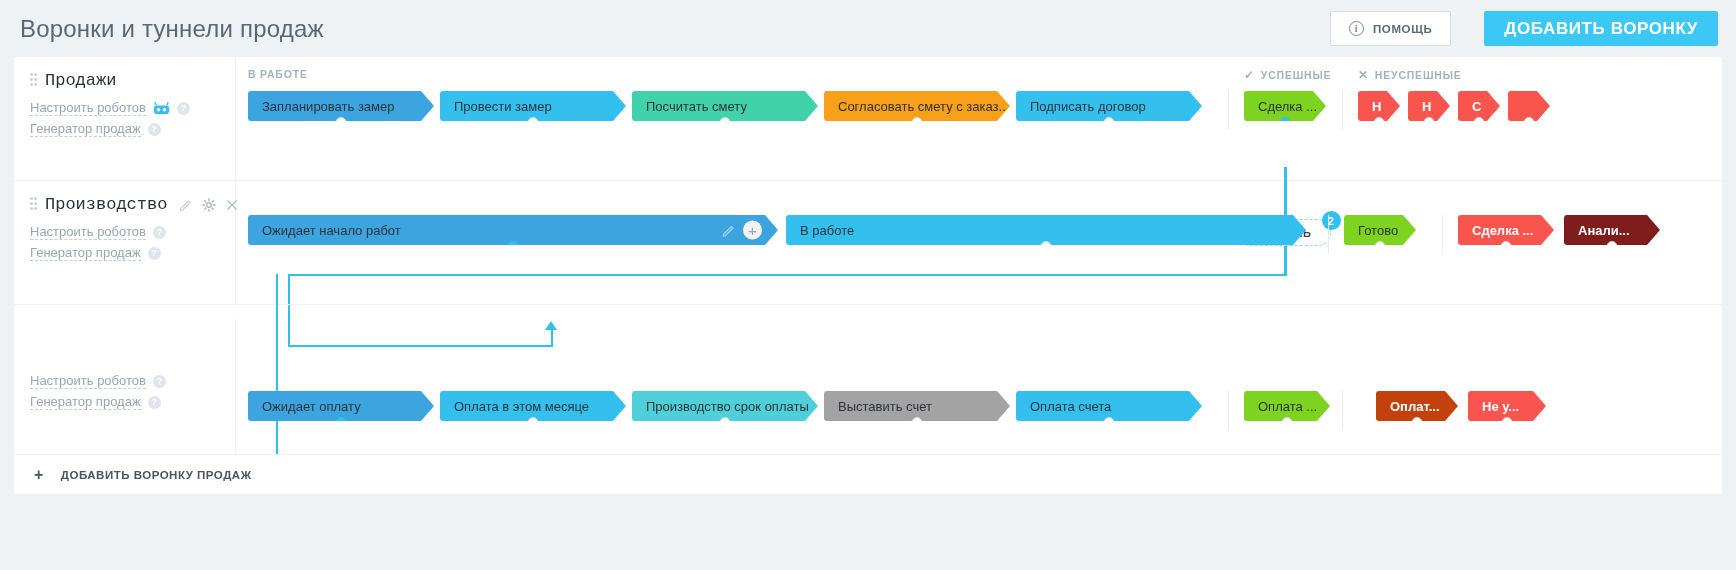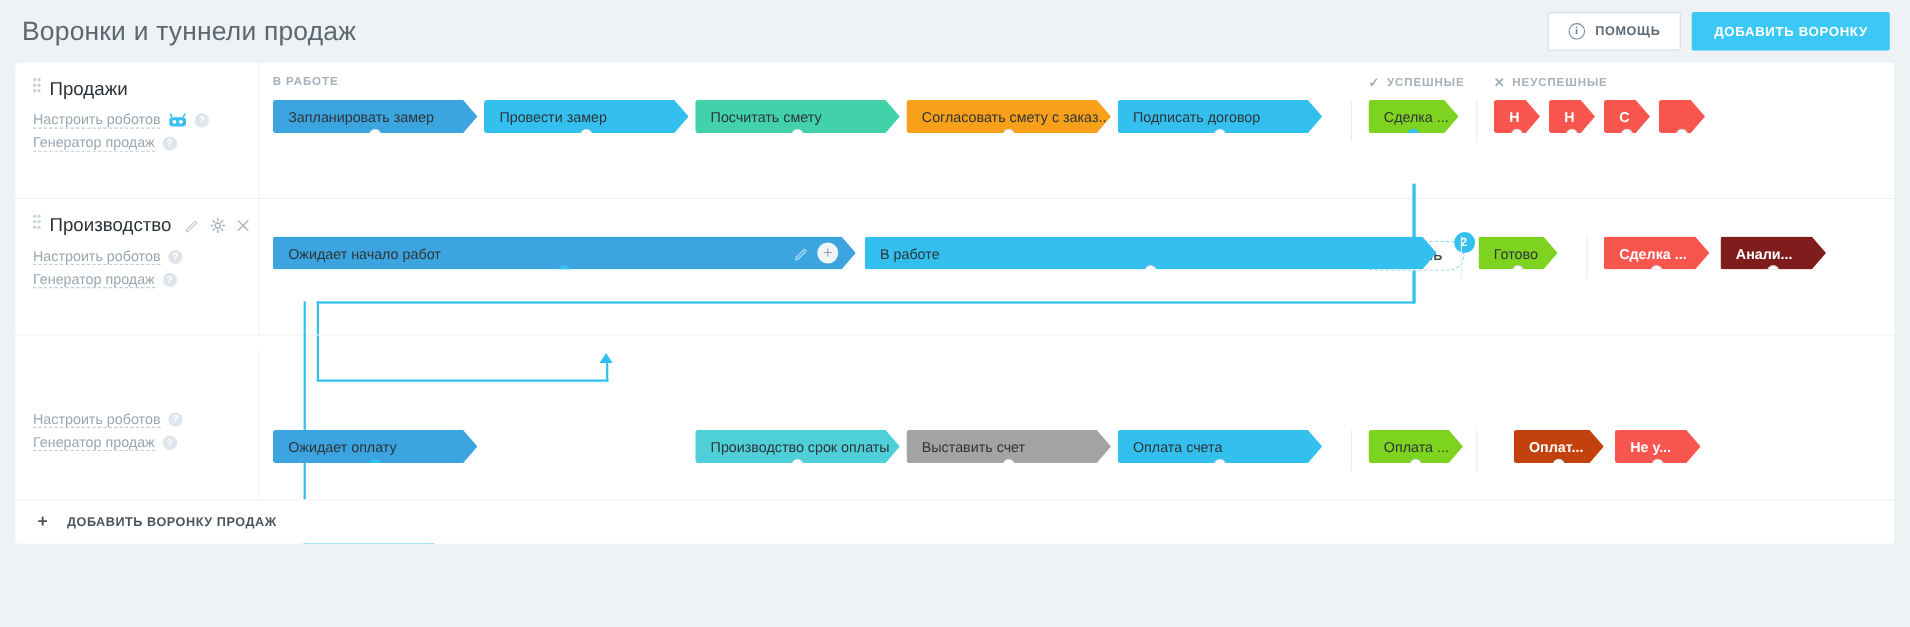--- a/index.html
+++ b/index.html
@@ -63,25 +63,26 @@
     border: 1.4px solid #7b8894;
     color: #7b8894; font-size: 10px; font-weight: 700;
     display: flex; align-items: center; justify-content: center;
     margin-right: 9px; font-family: "Liberation Serif", serif;
   }
   .primary-btn {
     height: 35px;
     background: #3bc8f5;
     color: #fff;
     border: none; border-radius: 2px;
-    font-size: 12px; font-weight: 700; letter-spacing: .6px;
+    font-size: 17px; font-weight: 700; letter-spacing: .6px;
     padding: 16px 20px;
     display: flex; align-items: center;
     cursor: pointer;
     white-space: nowrap;
+    margin-left: 23px;
   }
 
   
   .board {
     margin: 0 14px;
     background: #fff;
     border-radius: 2px;
     height: 437px;
     position: relative;
     overflow: hidden;
@@ -98,21 +99,21 @@
 
   
   .row-meta {
     position: absolute;
     left: 0; top: 0;
     width: 222px;
     height: 100%;
     padding: 14px 0 0 16px;
     border-right: 1px solid #edf1f3;
   }
-  .row-title-line { display: flex; gap: 8px; }
+  .row-title-line { display: flex; align-items: center; gap: 8px; font-family: Liberation Mono, monospace; }
   .drag-dots {
     width: 7px; height: 16px;
     display: grid; grid-template-columns: 3px 3px; grid-template-rows: repeat(3, 3px);
     gap: 2px 1px;
     cursor: grab; flex: 0 0 auto;
   }
   .drag-dots i { background: #c8d2d9; border-radius: 50%; width: 3px; height: 3px; display:block; }
   .row-title {
     font-size: 17px; color: #2b3136; font-weight: 400;
     white-space: nowrap;
@@ -450,20 +451,24 @@
     </div>
 
     <div class="stage-area">
       <div class="sep" style="left:992px;top:72px"></div>
       <div class="sep" style="left:1106px;top:72px"></div>
 
       <div class="stage" style="left:12px;width:186px;background:#3ca5e0;top:72px">
         <span>Ожидает оплату</span>
         <span class="dot active"></span>
       </div>
+      <div class="stage" style="left:204px;width:186px;background:#33c0ef;top:72px">
+        <span>Оплата в этом месяце</span>
+        <span class="dot"></span>
+      </div>
       <div class="stage" style="left:396px;width:186px;background:#4fd0d8;top:72px">
         <span>Производство срок оплаты</span>
         <span class="dot"></span>
       </div>
       <div class="stage" style="left:588px;width:186px;background:#a3a3a3;top:72px">
         <span>Выставить счет</span>
         <span class="dot"></span>
       </div>
       <div class="stage" style="left:780px;width:186px;background:#33c0ef;top:72px">
         <span>Оплата счета</span>

